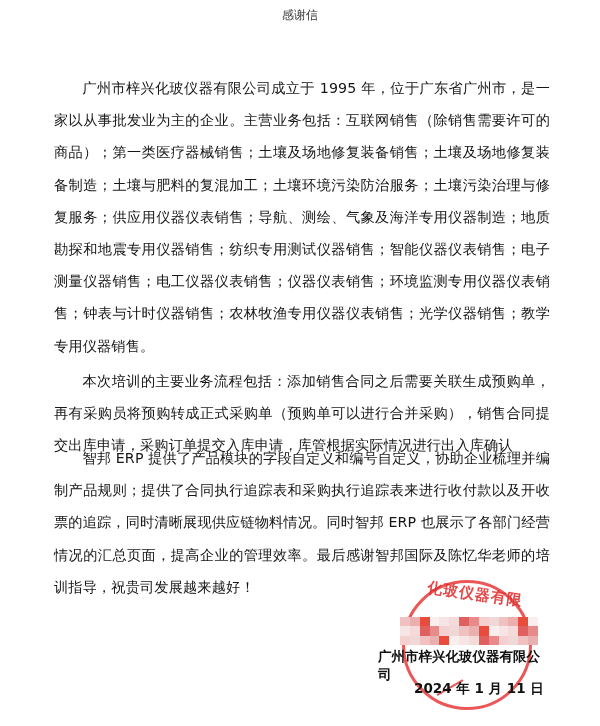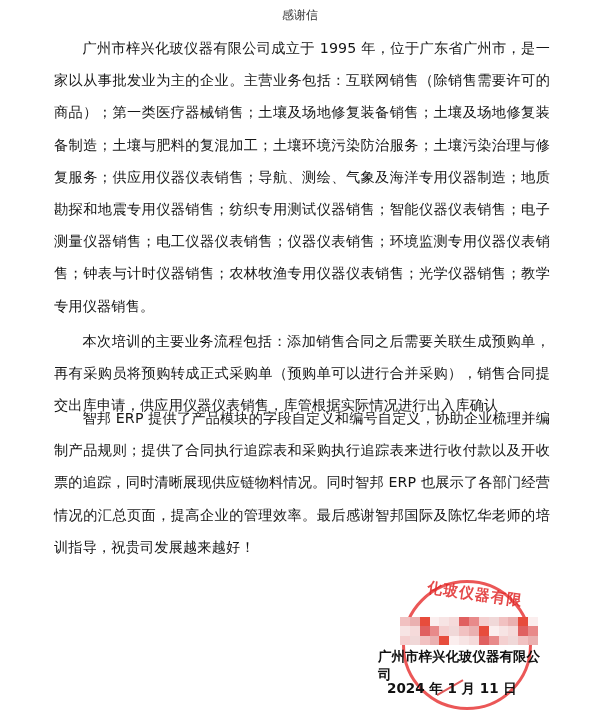--- a/index.html
+++ b/index.html
@@ -9,20 +9,21 @@
   }
   .title {
     position: absolute; top: 7px; left: 0; width: 600px; text-align: center;
     font-size: 12px; color: #333;
   }
   .para {
     position: absolute; left: 54px; width: 496px;
     font-size: 14.2px; line-height: 32.2px; letter-spacing: 0.15px;
     text-align: justify; text-indent: 2em; font-weight: 500;
     color: #161616;
+    margin-top: 40px;
   }
   .p1 { top: 32px; }
   .p2 { top: 325px; }
   .p3 { top: 402px; }
   .stamp {
     position: absolute; left: 402px; top: 580px; width: 124px; height: 124px;
     border: 3px solid #e83a3a; border-radius: 50%; opacity: 0.85;
   }
   .stamp-arc {
     position: absolute; left: 420px; top: 585px; width: 110px;
@@ -32,34 +33,34 @@
   .mosaic {
     position: absolute; left: 400px; top: 617px; width: 138px; height: 28px;
     display: grid; grid-template-columns: repeat(14, 1fr); grid-template-rows: repeat(3, 1fr);
   }
   .mosaic span { display: block; }
   .signature {
     position: absolute; left: 378px; top: 648px; width: 170px; text-align: left;
     font-size: 13.5px; font-weight: bold; color: #111;
   }
   .date {
-    position: absolute; left: 387px; top: 680px; font-size: 13.5px; font-weight: bold; color: #111;
+    position: absolute; left: 414px; top: 680px; font-size: 13.5px; font-weight: bold; color: #111;
   }
   .sig-stroke {
     position: absolute; left: 430px; top: 668px; width: 30px; height: 20px;
     border-bottom: 2px solid #d83030; transform: rotate(-30deg); opacity: 0.8;
   }
 </style>
 </head>
 <body>
 
 <div class="title">感谢信</div>
 
 <div class="para p1">广州市梓兴化玻仪器有限公司成立于 1995 年，位于广东省广州市，是一家以从事批发业为主的企业。主营业务包括：互联网销售（除销售需要许可的商品）；第一类医疗器械销售；土壤及场地修复装备销售；土壤及场地修复装备制造；土壤与肥料的复混加工；土壤环境污染防治服务；土壤污染治理与修复服务；供应用仪器仪表销售；导航、测绘、气象及海洋专用仪器制造；地质勘探和地震专用仪器销售；纺织专用测试仪器销售；智能仪器仪表销售；电子测量仪器销售；电工仪器仪表销售；仪器仪表销售；环境监测专用仪器仪表销售；钟表与计时仪器销售；农林牧渔专用仪器仪表销售；光学仪器销售；教学专用仪器销售。</div>
-<div class="para p2">本次培训的主要业务流程包括：添加销售合同之后需要关联生成预购单，再有采购员将预购转成正式采购单（预购单可以进行合并采购），销售合同提交出库申请，供应用仪器仪表销售，库管根据实际情况进行出入库确认</div>
+<div class="para p2">本次培训的主要业务流程包括：添加销售合同之后需要关联生成预购单，再有采购员将预购转成正式采购单（预购单可以进行合并采购），销售合同提交出库申请，采购订单提交入库申请，库管根据实际情况进行出入库确认</div>
 <div class="para p3">智邦 ERP 提供了产品模块的字段自定义和编号自定义，协助企业梳理并编制产品规则；提供了合同执行追踪表和采购执行追踪表来进行收付款以及开收票的追踪，同时清晰展现供应链物料情况。同时智邦 ERP 也展示了各部门经营情况的汇总页面，提高企业的管理效率。最后感谢智邦国际及陈忆华老师的培训指导，祝贵司发展越来越好！</div>
 
 <div class="stamp"></div>
 <div class="stamp-arc">化玻仪器有限</div>
 
 <div class="mosaic" id="mosaic">
     <span style="background: rgb(241, 193, 193);"></span>
     <span style="background: rgb(234, 176, 176);"></span>
     <span style="background: rgb(231, 76, 60);"></span>
     <span style="background: rgb(251, 238, 238);"></span>

